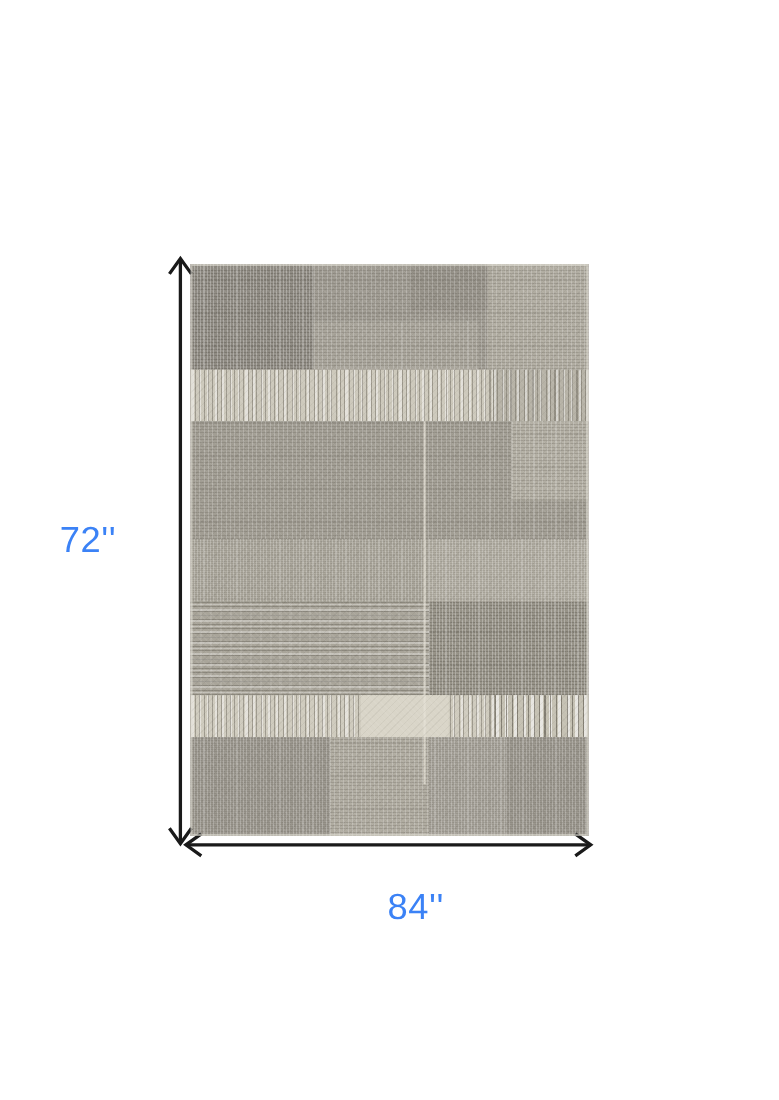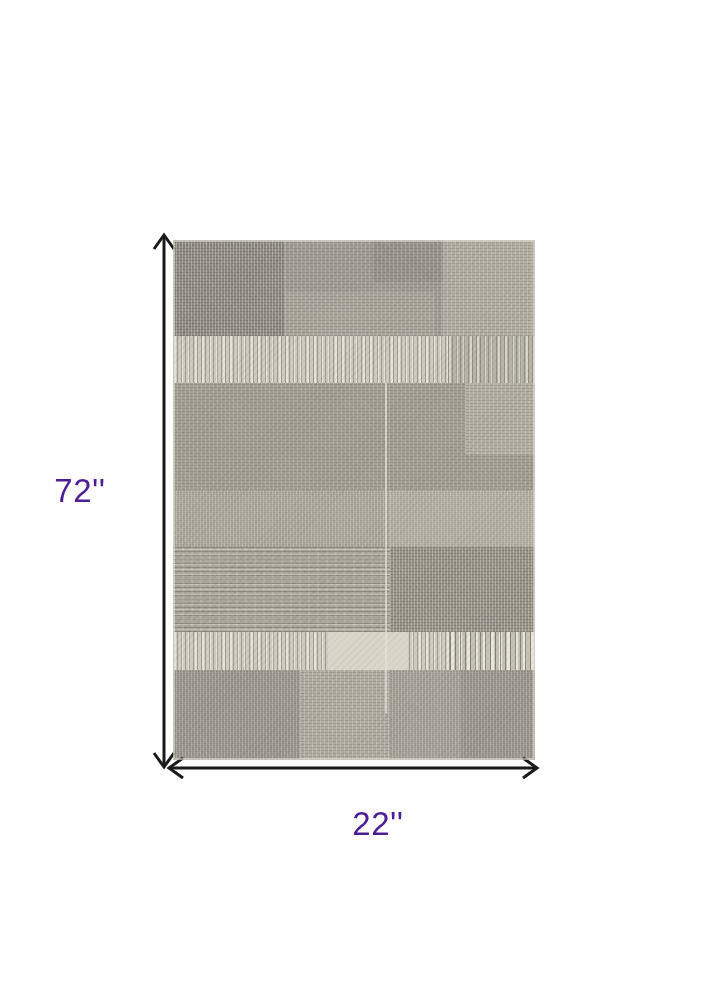--- a/index.html
+++ b/index.html
@@ -75,21 +75,21 @@
   .b7{left:0;top:430px;width:362px;height:90px;background-color:#a5a198;}
   .b7-left{left:0;top:430px;width:127px;height:90px;background-color:#9a968d;}
   .b7-mid{left:127px;top:430px;width:90px;height:90px;background-color:#b0aca1;}
   .b7-right{left:287px;top:430px;width:75px;height:90px;background-color:#9a968d;}
   .seam{left:212px;top:143px;width:2px;height:330px;background:rgba(228,224,213,.75);z-index:5;}
   
   .dim-arrow{position:absolute;}
   .v-arrow{left:148px;top:229px;}
   .h-arrow{left:161px;top:752px;}
   .dim-label{
-    position:absolute;color:#4c1d95;font-size:33px;line-height:36px;
+    position:absolute;color:#3b82f6;font-size:33px;line-height:36px;
     text-align:center;letter-spacing:0.5px;white-space:nowrap;
   }
   .label-height{left:36px;top:473px;width:88px;}
   .label-width{left:326px;top:806px;width:104px;}
 </style>
 </head>
 <body>
 
 <div class="canvas">
 
@@ -130,15 +130,15 @@
     <polyline points="6,524 16,538 26,524" fill="none" stroke="#1a1a1a" stroke-width="3"></polyline>
   </svg>
 
   <svg class="dim-arrow h-arrow" width="384" height="32" viewBox="0 0 384 32">
     <line x1="8" y1="16" x2="376" y2="16" stroke="#1a1a1a" stroke-width="3"></line>
     <polyline points="22,6 8,16 22,26" fill="none" stroke="#1a1a1a" stroke-width="3"></polyline>
     <polyline points="362,6 376,16 362,26" fill="none" stroke="#1a1a1a" stroke-width="3"></polyline>
   </svg>
 
   <div class="dim-label label-height">72''</div>
-  <div class="dim-label label-width">22''</div>
+  <div class="dim-label label-width">84''</div>
 
 </div>
 
 </body></html>

